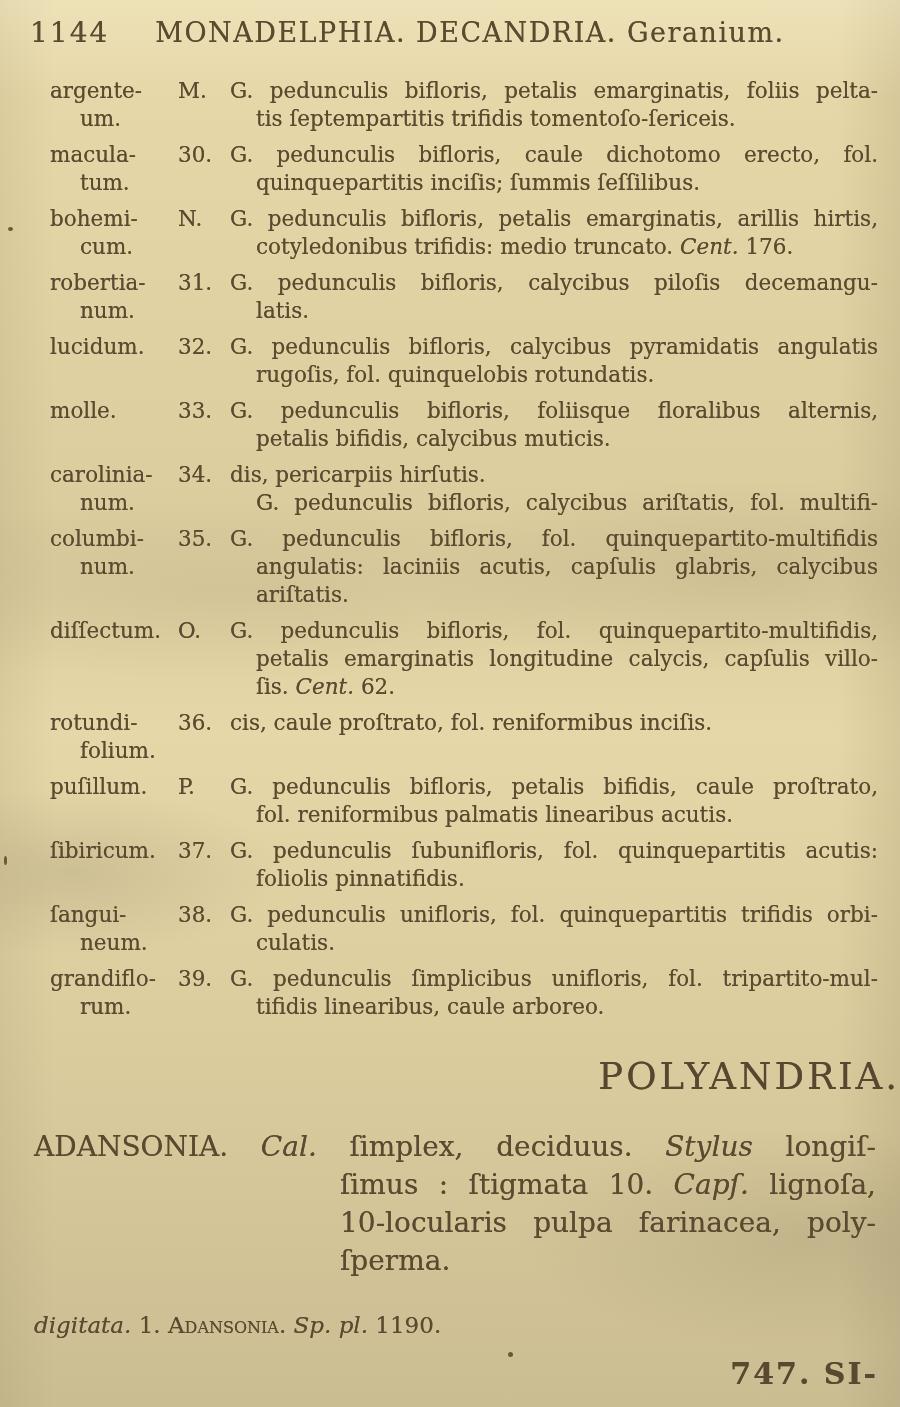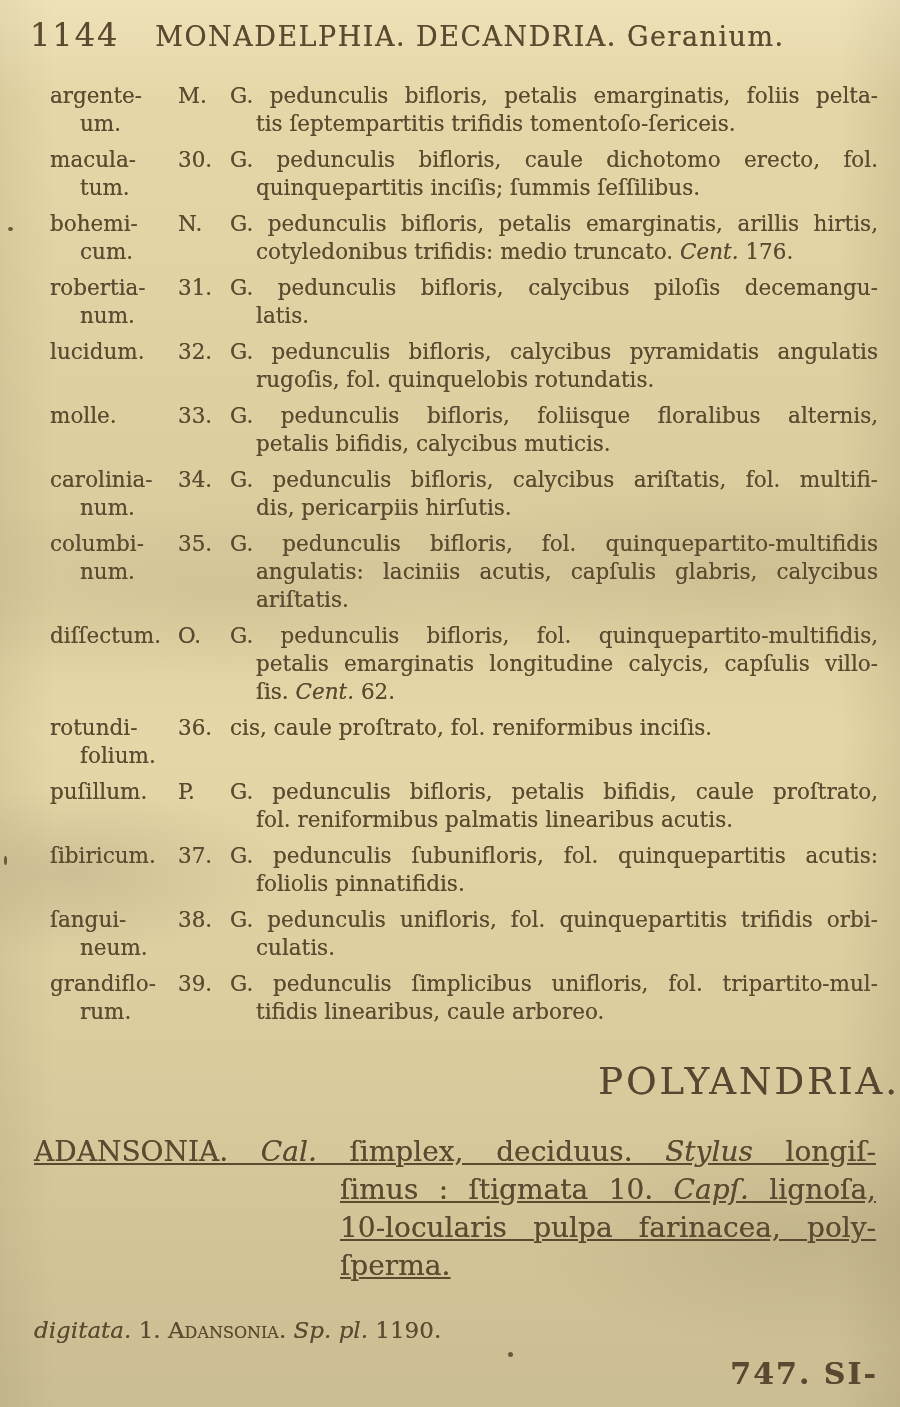--- a/index.html
+++ b/index.html
@@ -14,36 +14,36 @@
       radial-gradient(ellipse 300px 120px at 8% 62%, rgba(115,105,78,.18), transparent 70%),
       radial-gradient(ellipse 420px 160px at 90% 88%, rgba(120,108,78,.18), transparent 70%),
       linear-gradient(180deg, rgba(255,249,220,.30) 0%, rgba(0,0,0,0) 7%,
         rgba(125,110,72,.10) 38%, rgba(0,0,0,0) 52%,
         rgba(132,117,82,.12) 76%, rgba(95,84,58,.20) 100%),
       linear-gradient(90deg, rgba(120,105,70,.10) 0%, rgba(0,0,0,0) 6%,
         rgba(0,0,0,0) 93%, rgba(120,105,70,.14) 100%);
     text-shadow:0 0 .6px rgba(92,74,48,.75);
   }
   .hdr-row{display:flex;align-items:baseline;padding:16px 30px 0 30px;}
-  .pagenum{font-size:32px;letter-spacing:2px;width:110px;flex:none;}
+  .pagenum{font-size:28px;letter-spacing:2px;width:110px;flex:none;}
   .running-header{flex:1;text-align:center;font-size:27px;letter-spacing:1.5px;padding-right:70px;white-space:nowrap;}
   .species-list{margin-top:28px;padding:0 22px 0 50px;}
   .entry{display:flex;margin-bottom:8px;font-size:21.5px;line-height:28px;}
   .margin-label{width:128px;flex:none;}
   .margin-label .lbl2{padding-left:30px;}
   .species-number{width:52px;flex:none;font-variant:small-caps;}
   .species-desc{flex:1;}
   .species-desc .dline{padding-left:26px;}
   .species-desc .dline:first-child{padding-left:0;}
   .jl{text-align:justify;text-align-last:justify;}
   .it{font-style:italic;}
   .sc{font-variant:small-caps;}
   .polyandria-heading{margin-top:34px;text-align:right;padding-left:250px;
     font-size:37px;letter-spacing:3px;color:#584631;}
-  .genus-para{margin:30px 24px 0 34px;font-size:28px;line-height:38px;text-decoration:underline;}
+  .genus-para{margin:30px 24px 0 34px;font-size:28px;line-height:38px;}
   .genus-para .ad-cont{padding-left:306px;}
   .species-line{margin:32px 24px 0 34px;font-size:23px;}
   .catchword{position:absolute;right:22px;bottom:16px;font-size:30px;font-weight:bold;letter-spacing:2px;color:#5a4830;}
   .speck{position:absolute;background:#6a583c;border-radius:50%;}
   .speck-a{left:8px;top:227px;width:5px;height:4px;}
   .speck-b{left:4px;top:856px;width:3px;height:9px;}
   .speck-c{left:508px;top:1352px;width:5px;height:5px;}
 </style>
 </head>
 <body>
@@ -126,22 +126,22 @@
         </div>
   </div>
 
   <div class="entry">
     <div class="margin-label">
           <div>carolinia-</div>
           <div class="lbl2">num.</div>
         </div>
     <div class="species-number">34.</div>
     <div class="species-desc">
+          <div class="dline"><span>dis, pericarpiis hirſutis.</span></div>
           <div class="dline jl"><span>G. pedunculis bifloris, calycibus ariſtatis, fol. multifi-</span></div>
-          <div class="dline"><span>dis, pericarpiis hirſutis.</span></div>
         </div>
   </div>
 
   <div class="entry">
     <div class="margin-label">
           <div>columbi-</div>
           <div class="lbl2">num.</div>
         </div>
     <div class="species-number">35.</div>
     <div class="species-desc">

